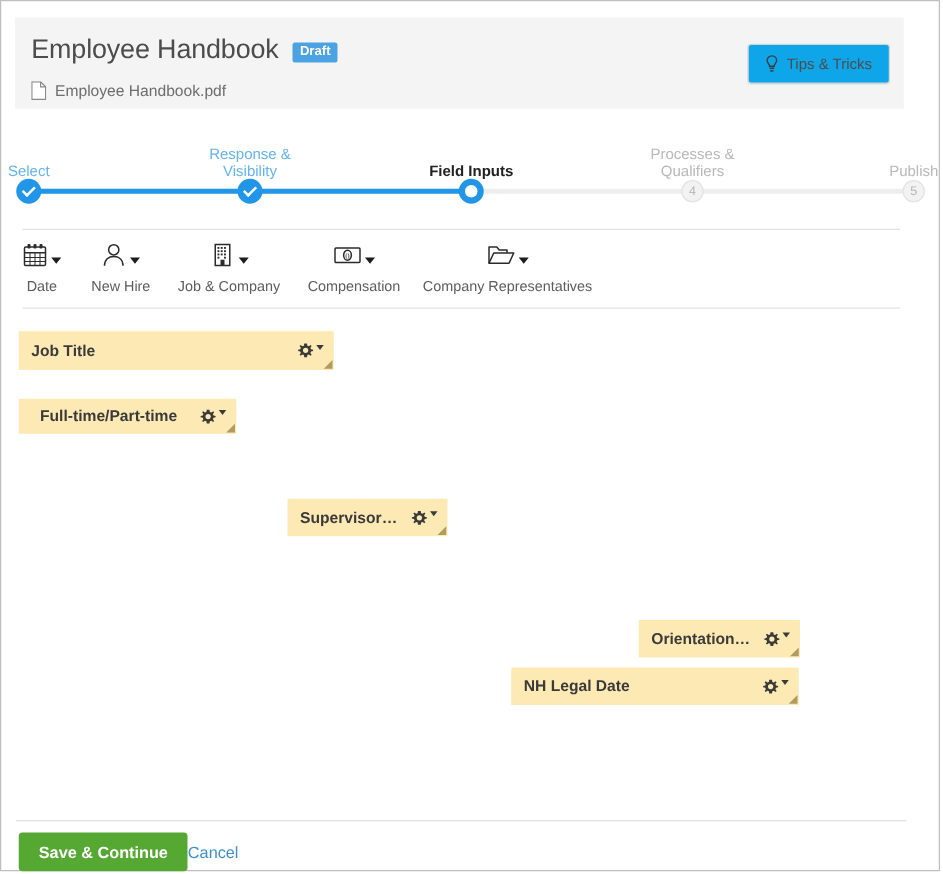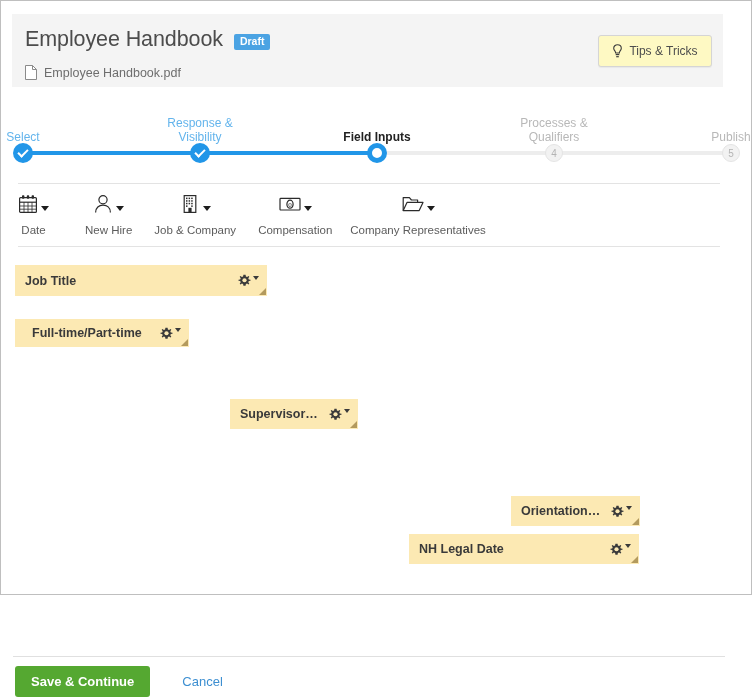--- a/index.html
+++ b/index.html
@@ -11,21 +11,21 @@
     width: 754px;
     height: 699px;
     font-family: "Liberation Sans", sans-serif;
     color: #333;
     overflow: hidden;
   }
 
   .page {
     position: relative;
     width: 752px;
-    height: 595px;
+    height: 697px;
     border: 1px solid #bfbfbf;
     box-sizing: border-box;
     background: #ffffff;
   }
 
   
   .header-panel {
     position: absolute;
     left: 11px;
     top: 13px;
@@ -76,21 +76,21 @@
   .doc-filename {
     font-size: 12.5px;
     color: #6d6d6d;
   }
   .tips-btn {
     position: absolute;
     right: 11px;
     top: 21px;
     width: 112px;
     height: 30px;
-    background: #fef9c3;
+    background: #0ea5e9;
     border: 1px solid #d5d5d5;
     border-radius: 3px;
     display: flex;
     align-items: center;
     justify-content: center;
     box-shadow: 0 1px 1px rgba(0,0,0,0.05);
     cursor: pointer;
   }
   .tips-btn .bulb {
     width: 11px;
@@ -310,21 +310,20 @@
     color: #ffffff;
     font-size: 13px;
     font-weight: bold;
     border: none;
     border-radius: 3px;
     padding: 8px 16px;
     cursor: pointer;
     font-family: "Liberation Sans", sans-serif;
   }
   .cancel-link {
-    margin-left: 32px;
     color: #3d8fd1;
     font-size: 13px;
     text-decoration: none;
     cursor: pointer;
   }
 </style>
 </head>
 <body>
 
 <div class="page">
@@ -379,21 +378,21 @@
         </div>
         <div class="step" style="left: 670px; height: 62px;">
           <span class="step-label todo" style="position: absolute; left: 0px; width: 120px; bottom: 24px;">Publish</span>
           <div class="step-marker todo" style="width: 18px; height: 18px; top: 38px;">5</div>
         </div>
       </div>
   </div>
 
   <div class="rule rule-top"></div>
   <div class="toolbar" id="toolbar">
-      <div class="tool" style="margin-right: 36px;">
+      <div class="tool" style="margin-right: 24px;">
         <div class="tool-icon-wrap">
           <svg class="tool-icon" width="20" height="20" viewBox="0 0 20 20">
             <rect x="1.6" y="3.6" width="16.8" height="14.8" rx="1" fill="none" stroke="#2b2b2b" stroke-width="1.2"></rect>
             <path d="M1.6 8.2 H18.4" stroke="#2b2b2b" stroke-width="1.2"></path>
             <path d="M6 8.2 V18.4 M10 8.2 V18.4 M14 8.2 V18.4" stroke="#2b2b2b" stroke-width="0.8"></path>
             <path d="M1.6 12 H18.4 M1.6 15.2 H18.4" stroke="#2b2b2b" stroke-width="0.8"></path>
             <rect x="4" y="1.2" width="2.4" height="3.6" rx="0.8" fill="#2b2b2b"></rect>
             <rect x="8.8" y="1.2" width="2.4" height="3.6" rx="0.8" fill="#2b2b2b"></rect>
             <rect x="13.6" y="1.2" width="2.4" height="3.6" rx="0.8" fill="#2b2b2b"></rect>
           </svg>

